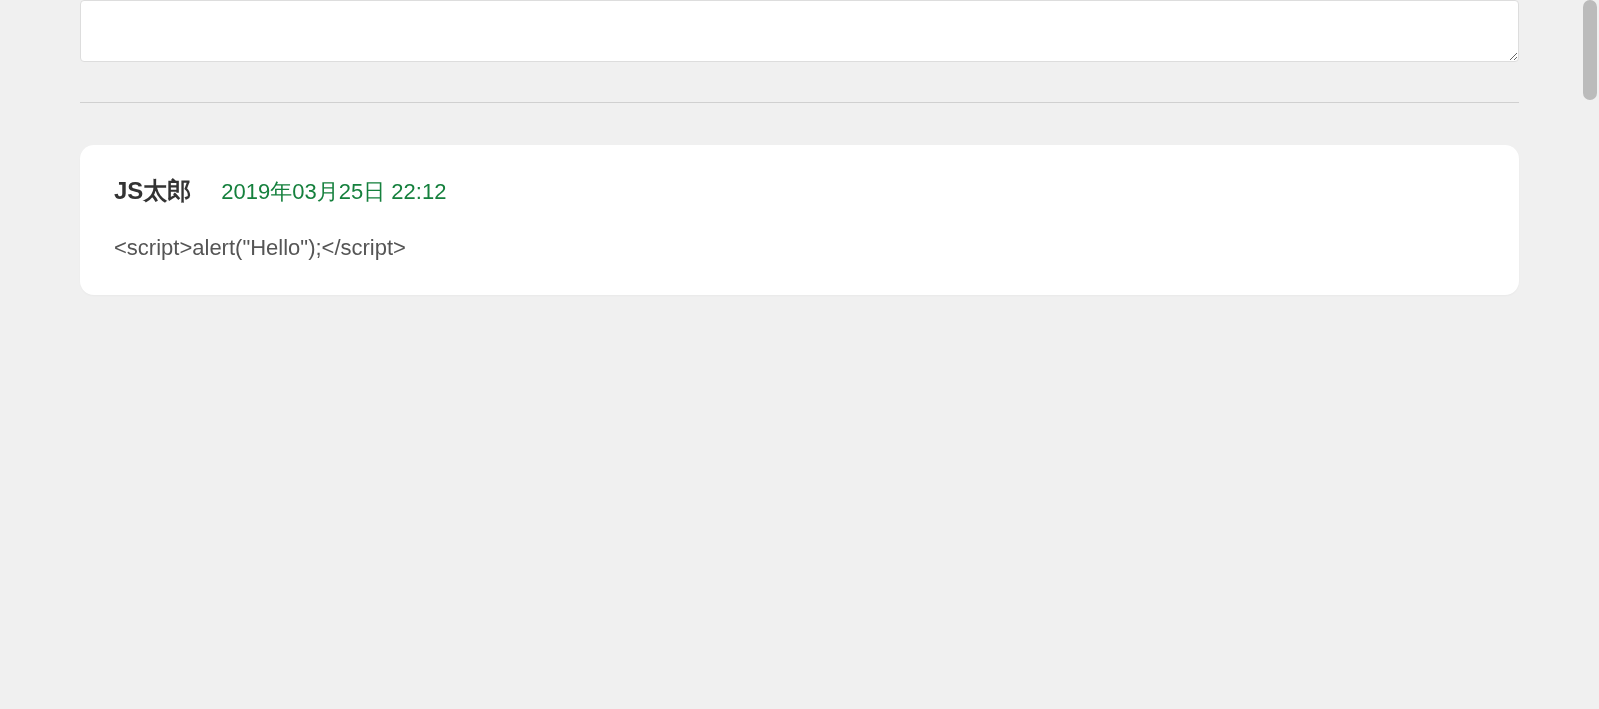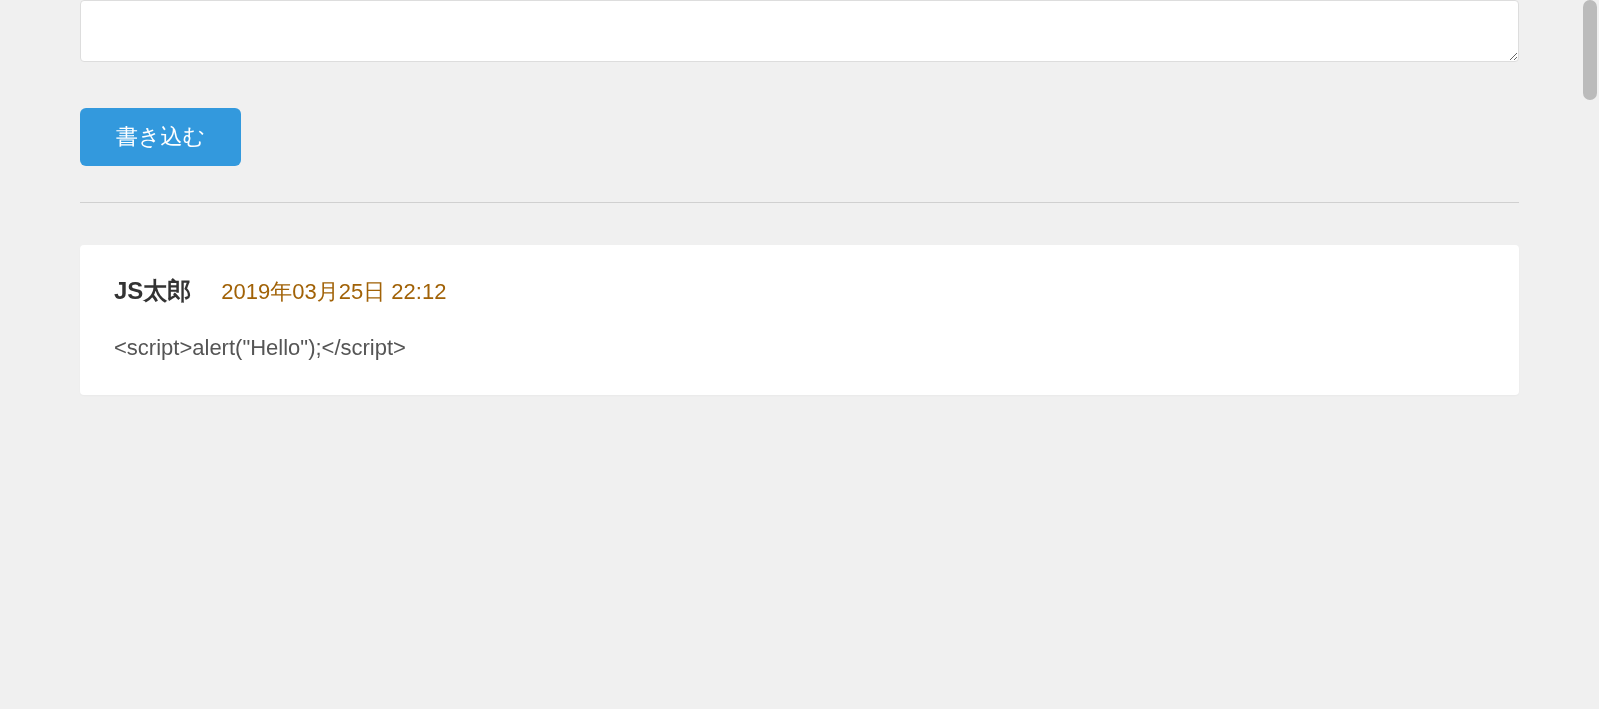--- a/index.html
+++ b/index.html
@@ -45,39 +45,39 @@
     .divider {
       height: 1px;
       background: #d0d0d0;
       margin-top: 36px;
     }
     .posts-area {
       margin-top: 42px;
     }
     .post-card {
       background: #fff;
-      border-radius: 4px;
+      border-radius: 14px;
       padding: 30px 54px 34px 34px;
       margin-bottom: 42px;
       box-shadow: 0 1px 2px rgba(0,0,0,0.03);
     }
     .post-header {
       display: flex;
       align-items: baseline;
       gap: 30px;
       margin-bottom: 28px;
     }
     .post-author {
       font-size: 24px;
       font-weight: 700;
       color: #333;
     }
     .post-timestamp {
       font-size: 22px;
-      color: #a16207;
+      color: #15803d;
       font-weight: 400;
     }
     .post-body {
       font-size: 22px;
       color: #555;
       font-weight: 400;
     }
     .annotation {
       position: absolute;
       pointer-events: none;
@@ -92,21 +92,20 @@
       border-radius: 7px;
     }
   </style>
 </head>
 <body>
 
 <div class="container">
   <div class="textarea-wrapper">
     <textarea class="textarea" value="" style=""></textarea>
   </div>
-  <button class="submit-button">書き込む</button>
   <div class="divider"></div>
   <div class="posts-area">
     <div class="post-card">
       <div class="post-header">
         <span class="post-author">JS太郎</span>
         <span class="post-timestamp">2019年03月25日 22:12</span>
       </div>
       <div class="post-body">&lt;script&gt;alert("Hello");&lt;/script&gt;</div>
     </div>
   </div>

